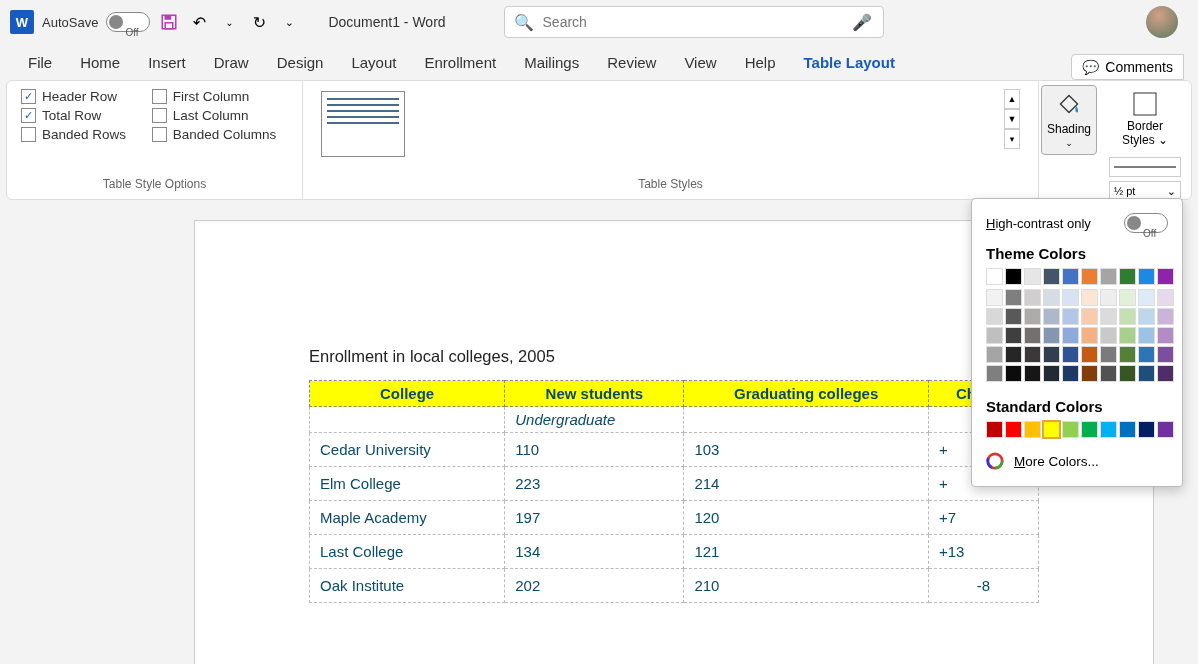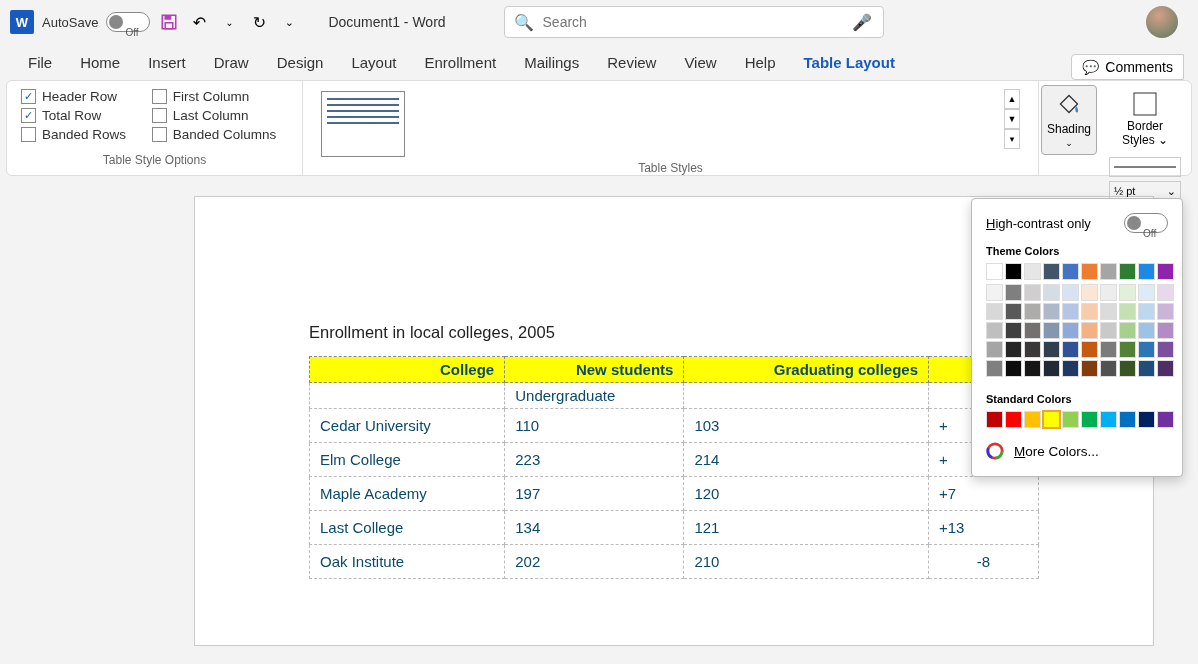--- a/index.html
+++ b/index.html
@@ -20,21 +20,21 @@
 .avatar { width: 32px; height: 32px; border-radius: 50%; background: radial-gradient(circle at 40% 30%, #d4a088, #5a7860); margin-left: auto; margin-right: 10px; }
 
 
 .ribbon-tabs { height: 36px; display: flex; align-items: flex-end; padding: 0 14px; gap: 0; }
 .ribbon-tab { padding: 6px 14px; font-size: 15px; color: #333; cursor: pointer; border-bottom: 3px solid transparent; }
 .ribbon-tab.active { color: #185abd; font-weight: 600; border-bottom-color: #185abd; }
 .ribbon-tab.context { color: #185abd; font-weight: 600; }
 .comments-btn { margin-left: auto; border: 1px solid #ccc; border-radius: 4px 0 0 4px; padding: 4px 10px; display: flex; align-items: center; gap: 6px; font-size: 14px; background: #fff; }
 
 
-.ribbon { height: 96px; background: #fff; border: 1px solid #ddd; border-radius: 6px; margin: 0 6px; display: flex; }
+.ribbon { height: 120px; background: #fff; border: 1px solid #ddd; border-radius: 6px; margin: 0 6px; display: flex; }
 .ribbon-group { border-right: 1px solid #ddd; padding: 8px 14px; display: flex; flex-direction: column; }
 .group-label { font-size: 12px; color: #666; text-align: center; margin-top: auto; padding-top: 4px; }
 .style-options { display: grid; grid-template-columns: auto auto; gap: 4px 14px; }
 .checkbox-item { display: flex; align-items: center; gap: 6px; font-size: 13.5px; color: #333; }
 .checkbox { width: 15px; height: 15px; border: 1px solid #888; display: flex; align-items: center; justify-content: center; font-size: 11px; color: #185abd; }
 .checkbox.checked::after { content: '✓'; }
 
 .table-styles-group { flex: 1; }
 .table-preview { width: 84px; height: 66px; border: 1px solid #888; margin: 2px 0 0 4px; background: #fff; padding: 6px 5px; display: flex; flex-direction: column; gap: 4px; }
 .tp-row { height: 2px; background: #4a6a8a; border-bottom: 2px dashed #4a6a8a; border-top: none; }
@@ -51,29 +51,29 @@
 .border-styles { display: flex; flex-direction: column; align-items: center; font-size: 12px; }
 .border-controls { display: flex; flex-direction: column; gap: 4px; }
 .bc-line { width: 72px; height: 20px; border: 1px solid #ccc; }
 .bc-select { width: 72px; height: 20px; border: 1px solid #ccc; font-size: 11px; padding: 0 4px; display: flex; align-items: center; }
 .pen-color { display: flex; align-items: center; gap: 4px; font-size: 12px; }
 
 
 .doc-area { margin-top: 20px; margin-left: 194px; width: 960px; height: 450px; background: #fff; border: 1px solid #ccc; padding: 126px 114px 0 114px; }
 .doc-heading { font-size: 16.5px; color: #222; margin-bottom: 14px; }
 .data-table { width: 100%; border-collapse: collapse; font-size: 15px; }
-.data-table th { background: #ffff00; color: #0a4a6a; font-weight: bold; text-align: right; padding: 4px 10px; border: 1px dashed #888; }
+.data-table th { background: #ffff00; color: #0a4a6a; font-weight: bold; text-align: center; padding: 4px 10px; border: 1px dashed #888; }
 .data-table td { color: #0a4a6a; padding: 8px 10px; border: 1px dashed #bbb; vertical-align: top;}
-.data-table .subhead td { padding: 4px 10px; margin-top: 32px; }
+.data-table .subhead td { font-style: italic; padding: 4px 10px; margin-top: 32px; }
 
 
 .shading-dropdown { position: absolute; left: 971px; top: 198px; width: 212px; background: #fff; border: 1px solid #bbb; box-shadow: 0 4px 12px rgba(0,0,0,0.2); border-radius: 4px; padding: 10px 0; z-index: 100; }
 .sd-row { padding: 4px 14px; }
 .hc-row { display: flex; align-items: center; justify-content: space-between; font-size: 13px; }
-.sd-heading { font-weight: 600; font-size: 11px; padding: 8px 14px 6px; }
+.sd-heading { font-weight: 600; font-size: 15px; padding: 8px 14px 6px; }
 .color-grid { display: grid; grid-template-columns: repeat(10, 17px); gap: 2px; padding: 0 14px; }
 .color-sw { width: 17px; height: 17px; border: 1px solid #ddd; cursor: pointer; }
 .color-sw.sel { outline: 2px solid #e8a33d; outline-offset: -1px; }
 .color-col { display: grid; grid-template-columns: repeat(10, 17px); gap: 2px 2px; padding: 4px 14px 8px; }
 .std-colors { display: grid; grid-template-columns: repeat(10, 17px); gap: 2px; padding: 0 14px 8px; }
 .sd-item { display: flex; align-items: center; gap: 10px; padding: 6px 14px; font-size: 13.5px; cursor: pointer; }
 .sd-item.hover { background: #eee; }
 .sd-item u { text-decoration: underline; }
 .nc-sw { width: 16px; height: 16px; border: 1px solid #ccc; }
 .mc-icon { width: 18px; height: 18px; }

